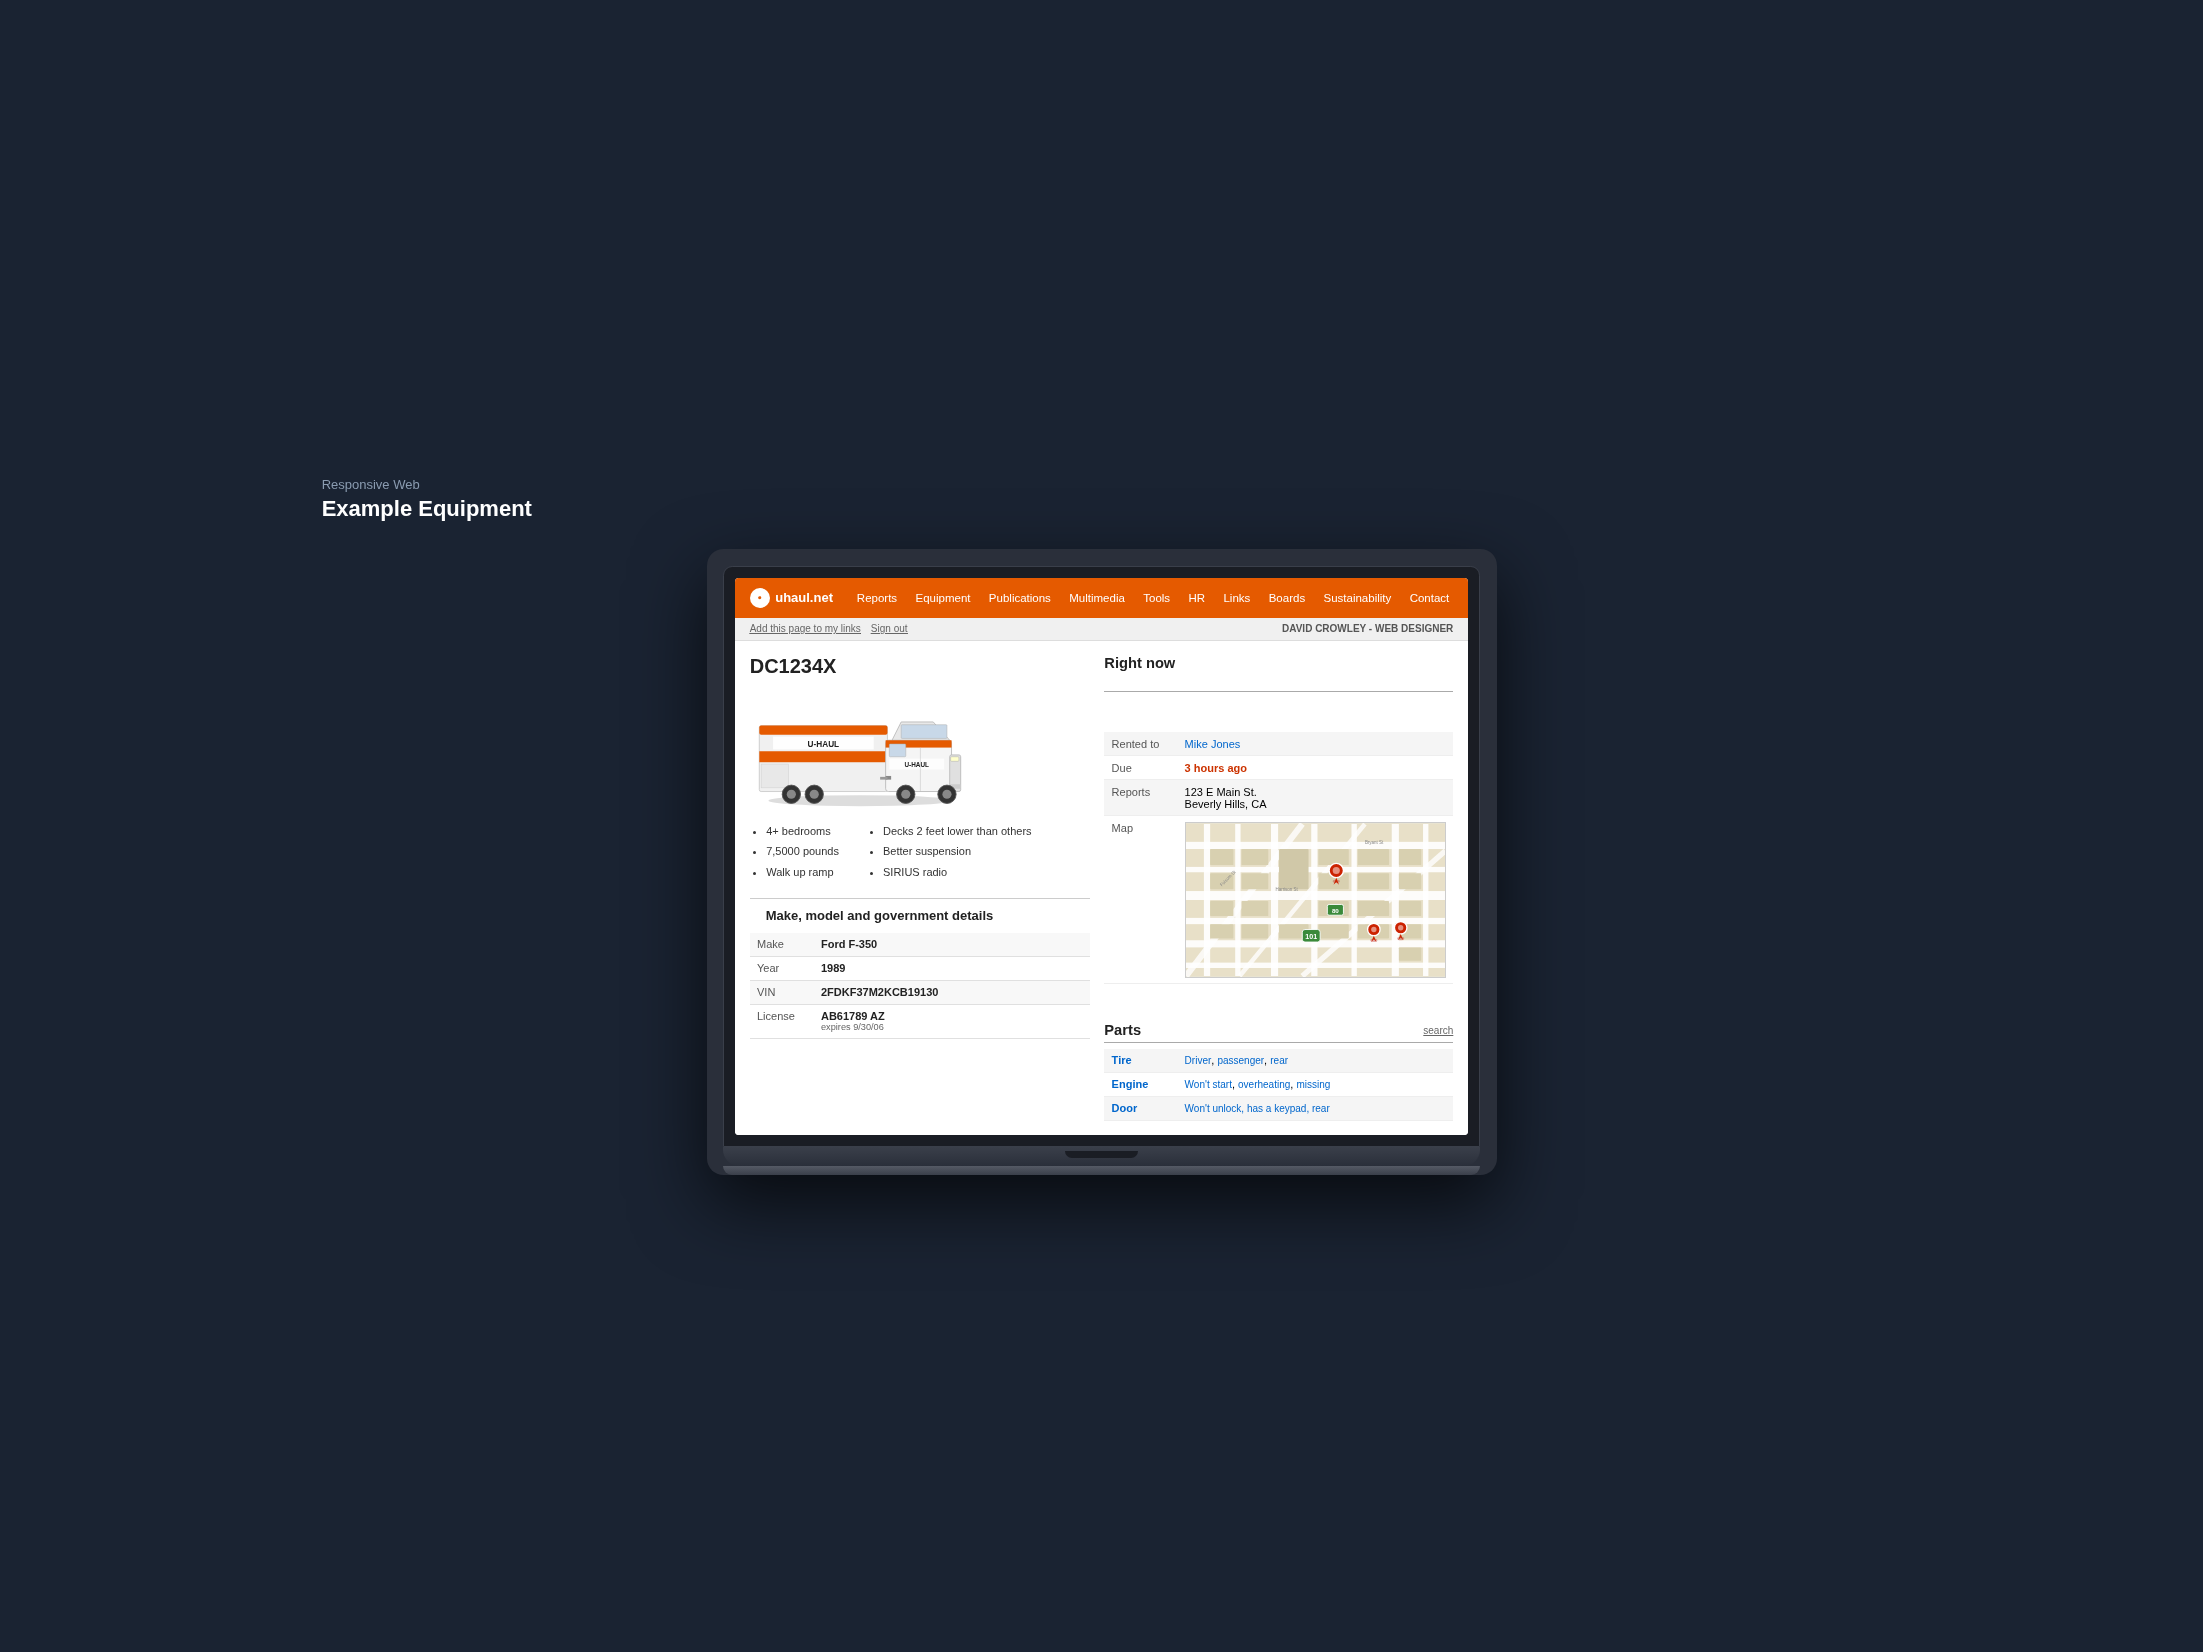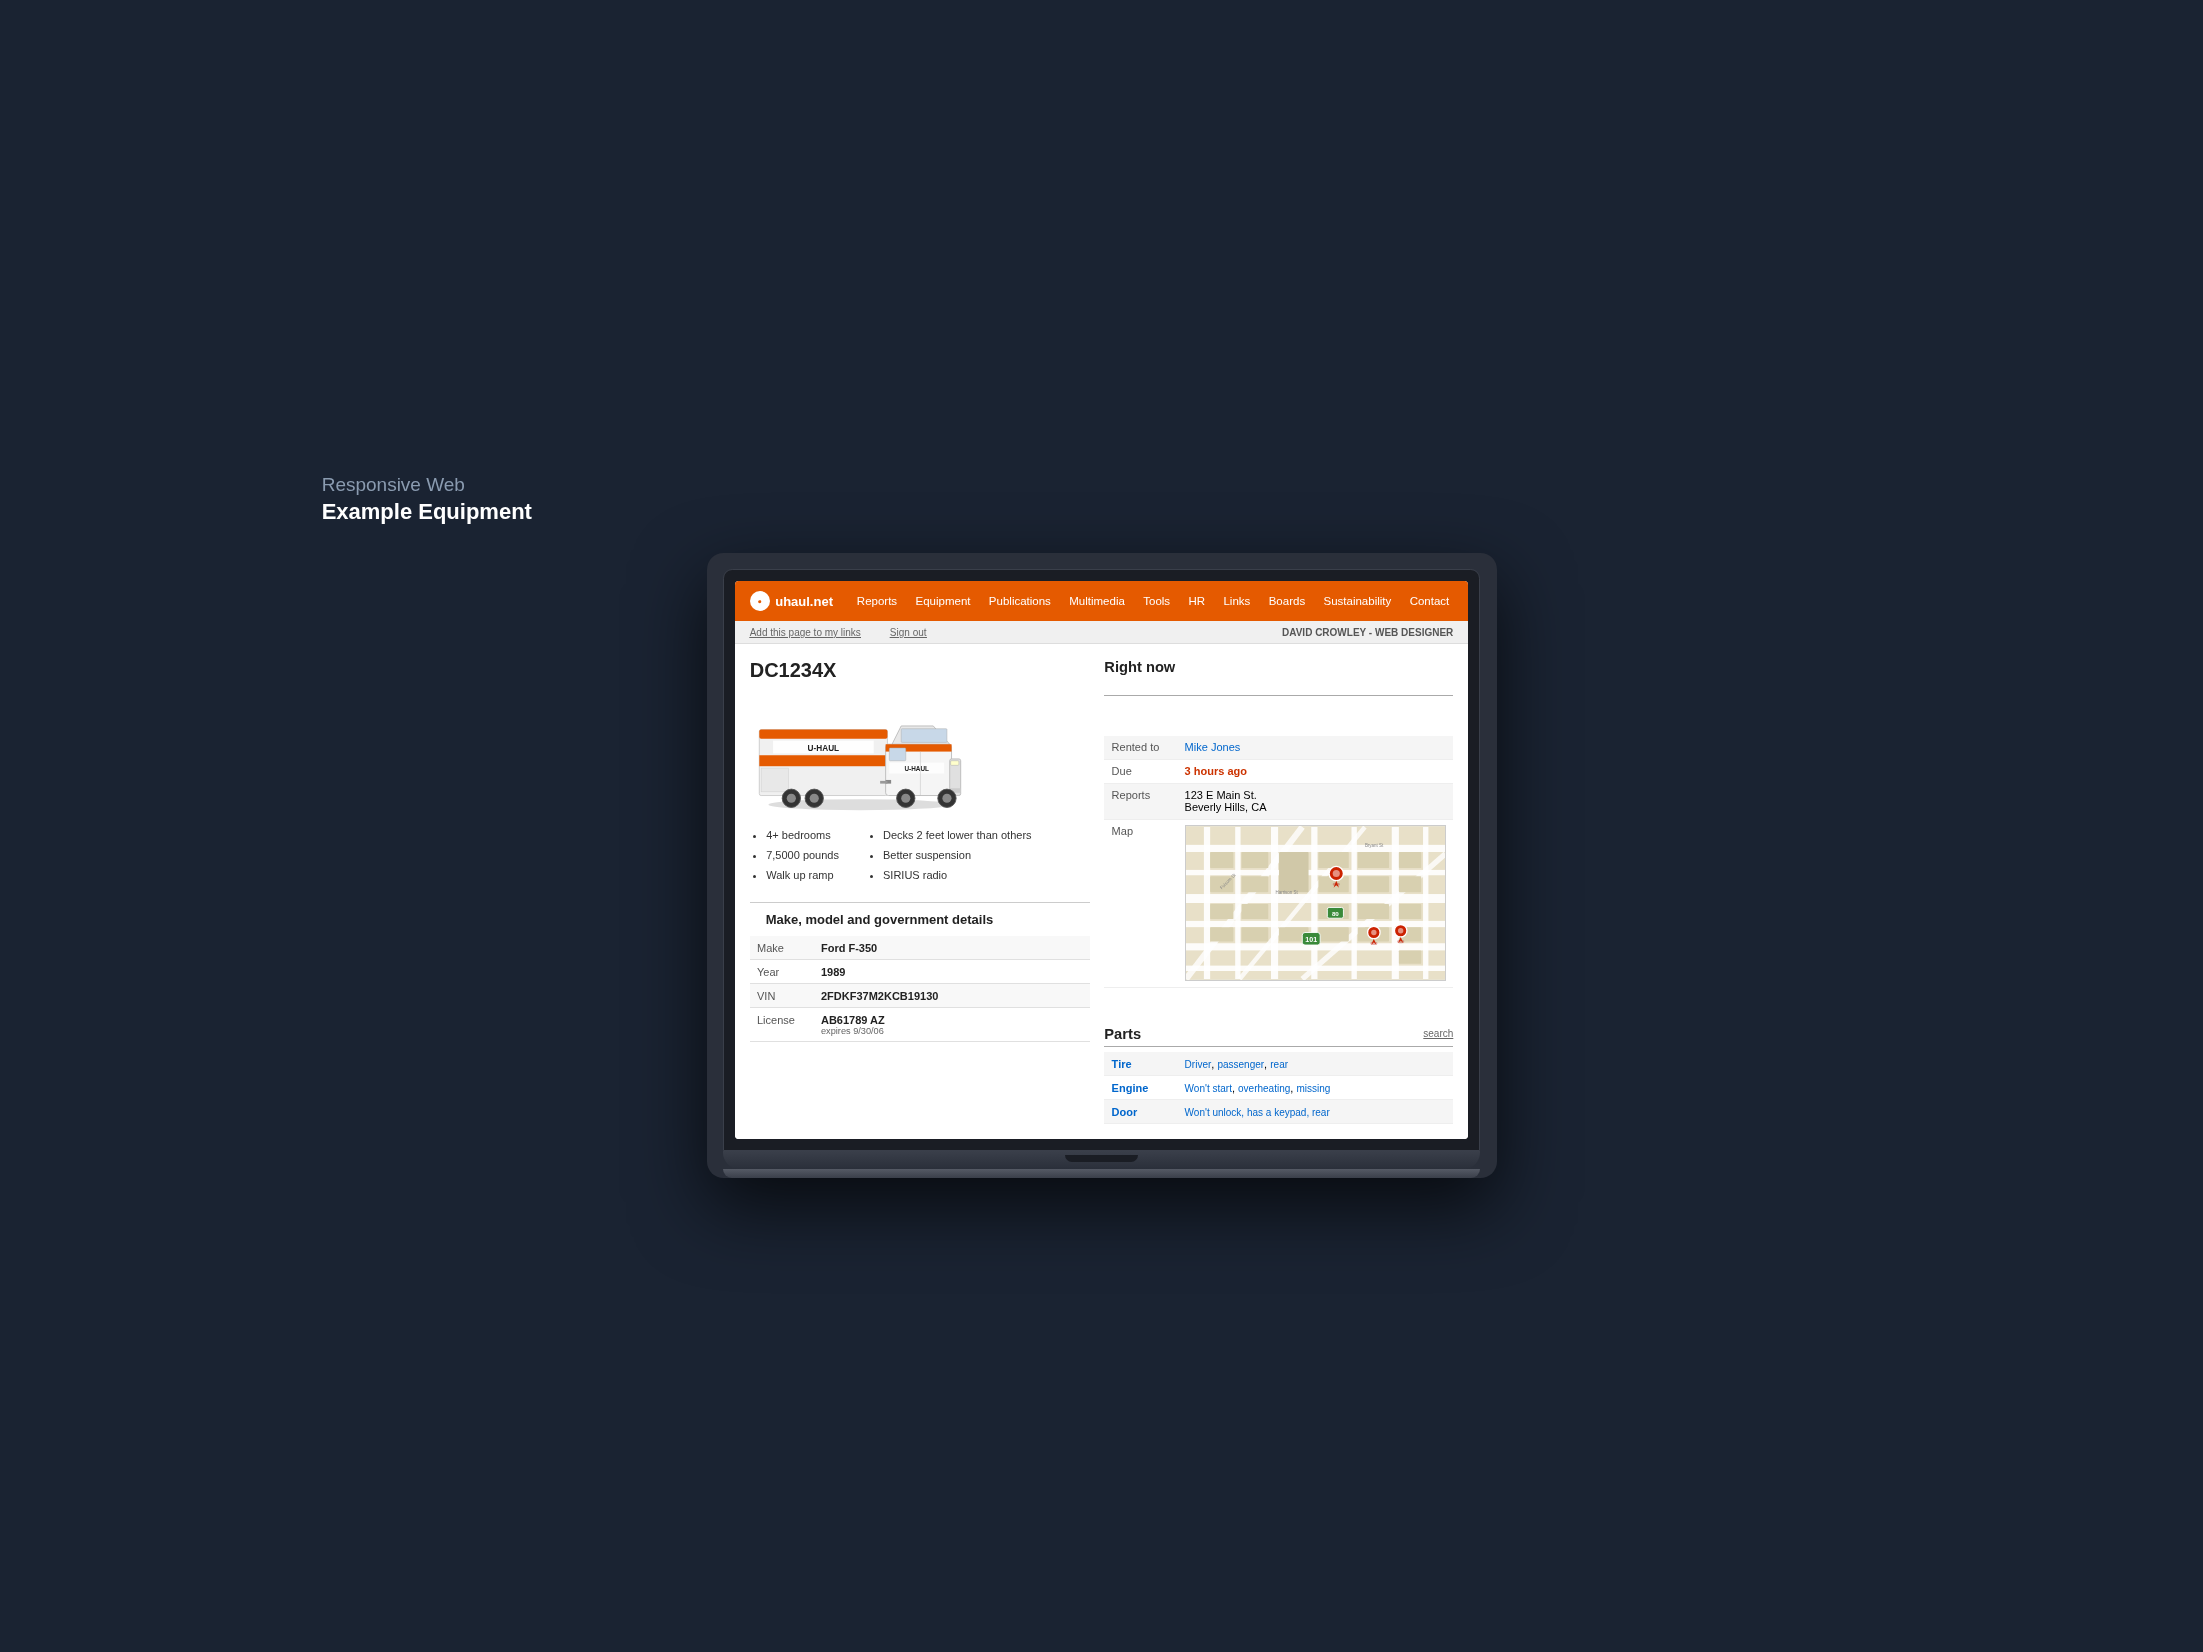--- a/index.html
+++ b/index.html
@@ -10,21 +10,21 @@
       min-height: 100vh;
       display: flex;
       flex-direction: column;
       align-items: center;
       justify-content: center;
       padding: 37px 18.4px;
     }
 
     .page-label {
       color: #8a9bb0;
-      font-size: 19px;
+      font-size: 13px;
       margin-bottom: 3.7px;
       align-self: flex-start;
       margin-left: 14%;
     }
 
     .page-title {
       color: #ffffff;
       font-size: 22px;
       font-weight: 700;
       margin-bottom: 27.5px;
@@ -139,21 +139,21 @@
       background: #f0f0f0;
       display: flex;
       align-items: center;
       justify-content: space-between;
       padding: 5.5px 14.7px;
       border-bottom: 0.9px solid #ddd;
     }
 
     .sub-nav-links {
       display: flex;
-      gap: 29px;
+      gap: 10px;
       text-decoration: underline;
     }
 
     .sub-nav-link {
       color: #666;
       font-size: 10px;
       text-decoration: underline;
       cursor: pointer;
     }
 

